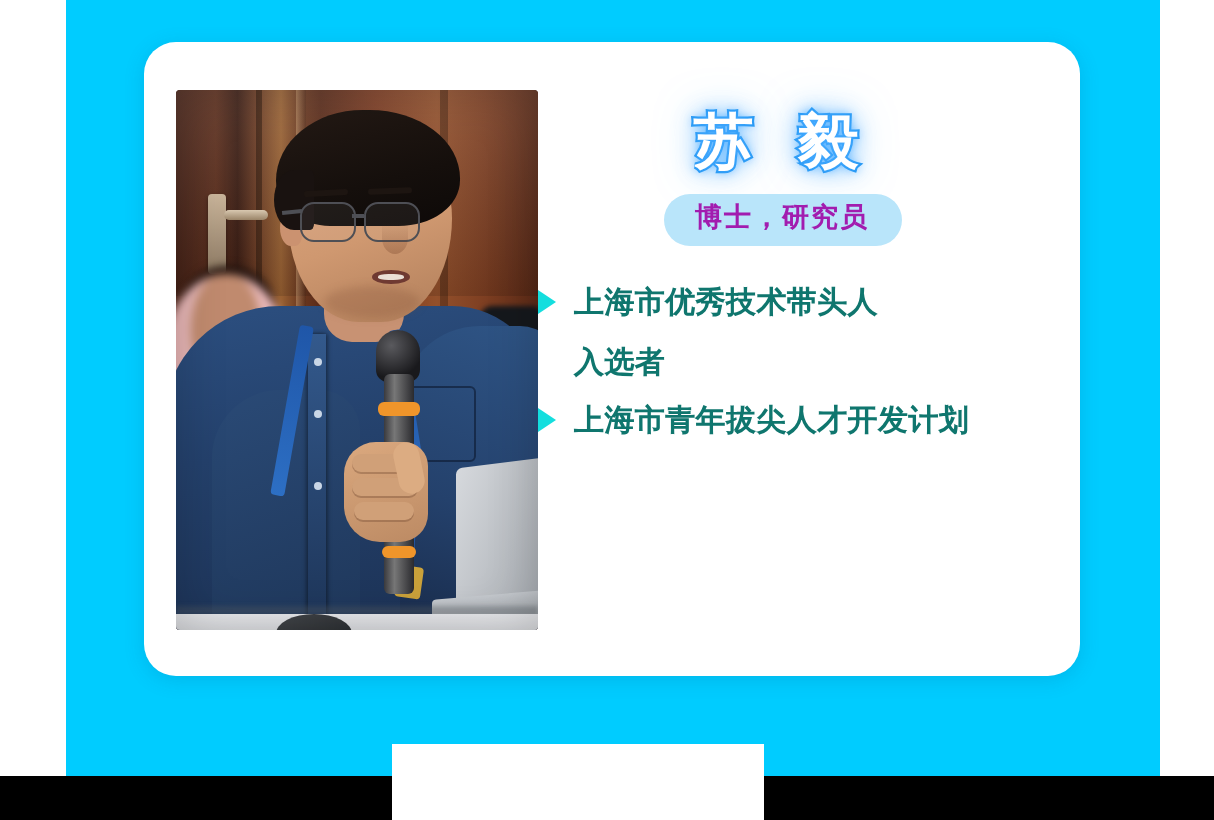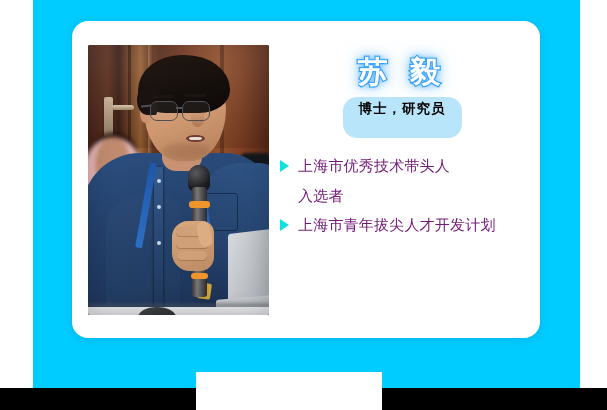--- a/index.html
+++ b/index.html
@@ -424,21 +424,21 @@
   }
   .photo-vig {
     position: absolute; inset: 0;
     box-shadow: inset 0 0 26px rgba(0,0,0,0.20);
     pointer-events: none;
   }
 
   
   .content {
     position: absolute;
-    left: 206px;
+    left: 195px;
     top: 24px;
     width: 248px;
     height: 272px;
   }
 
   .name-row {
     text-align: center;
     padding-top: 10px;
   }
   .person-name {
@@ -457,25 +457,25 @@
     line-height: 1.1;
   }
 
   .title-row {
     text-align: center;
     margin-top: 9px;
   }
   .title-badge {
     display: inline-block;
     background: #b9e5fa;
-    color: #000000;
+    color: #a21caf;
     font-size: 13.5px;
     font-weight: 700;
     letter-spacing: 1px;
-    padding: 4px 16px 20px 16px;
+    padding: 4px 16px 5px 16px;
     border-radius: 14px;
     line-height: 1.25;
   }
 
   .achievements {
     margin-top: 17px;
     padding-left: 2px;
   }
   .ach-item {
     display: flex;
@@ -488,23 +488,23 @@
     height: 0;
     margin-top: 5px;
     margin-right: 9px;
     border-left: 9px solid #14dede;
     border-top: 6px solid transparent;
     border-bottom: 6px solid transparent;
   }
   .ach-bullet.hidden-bullet { visibility: hidden; }
   .ach-text {
     font-family: "DejaVu Sans", sans-serif;
-    color: #701a75;
+    color: #0f766e;
     font-size: 15px;
-    font-weight: 400;
+    font-weight: 700;
     line-height: 1.52;
     letter-spacing: 0.2px;
   }
 </style>
 </head>
 <body>
 
 <div id="stage">
 
   <div class="cyan-panel"></div>

